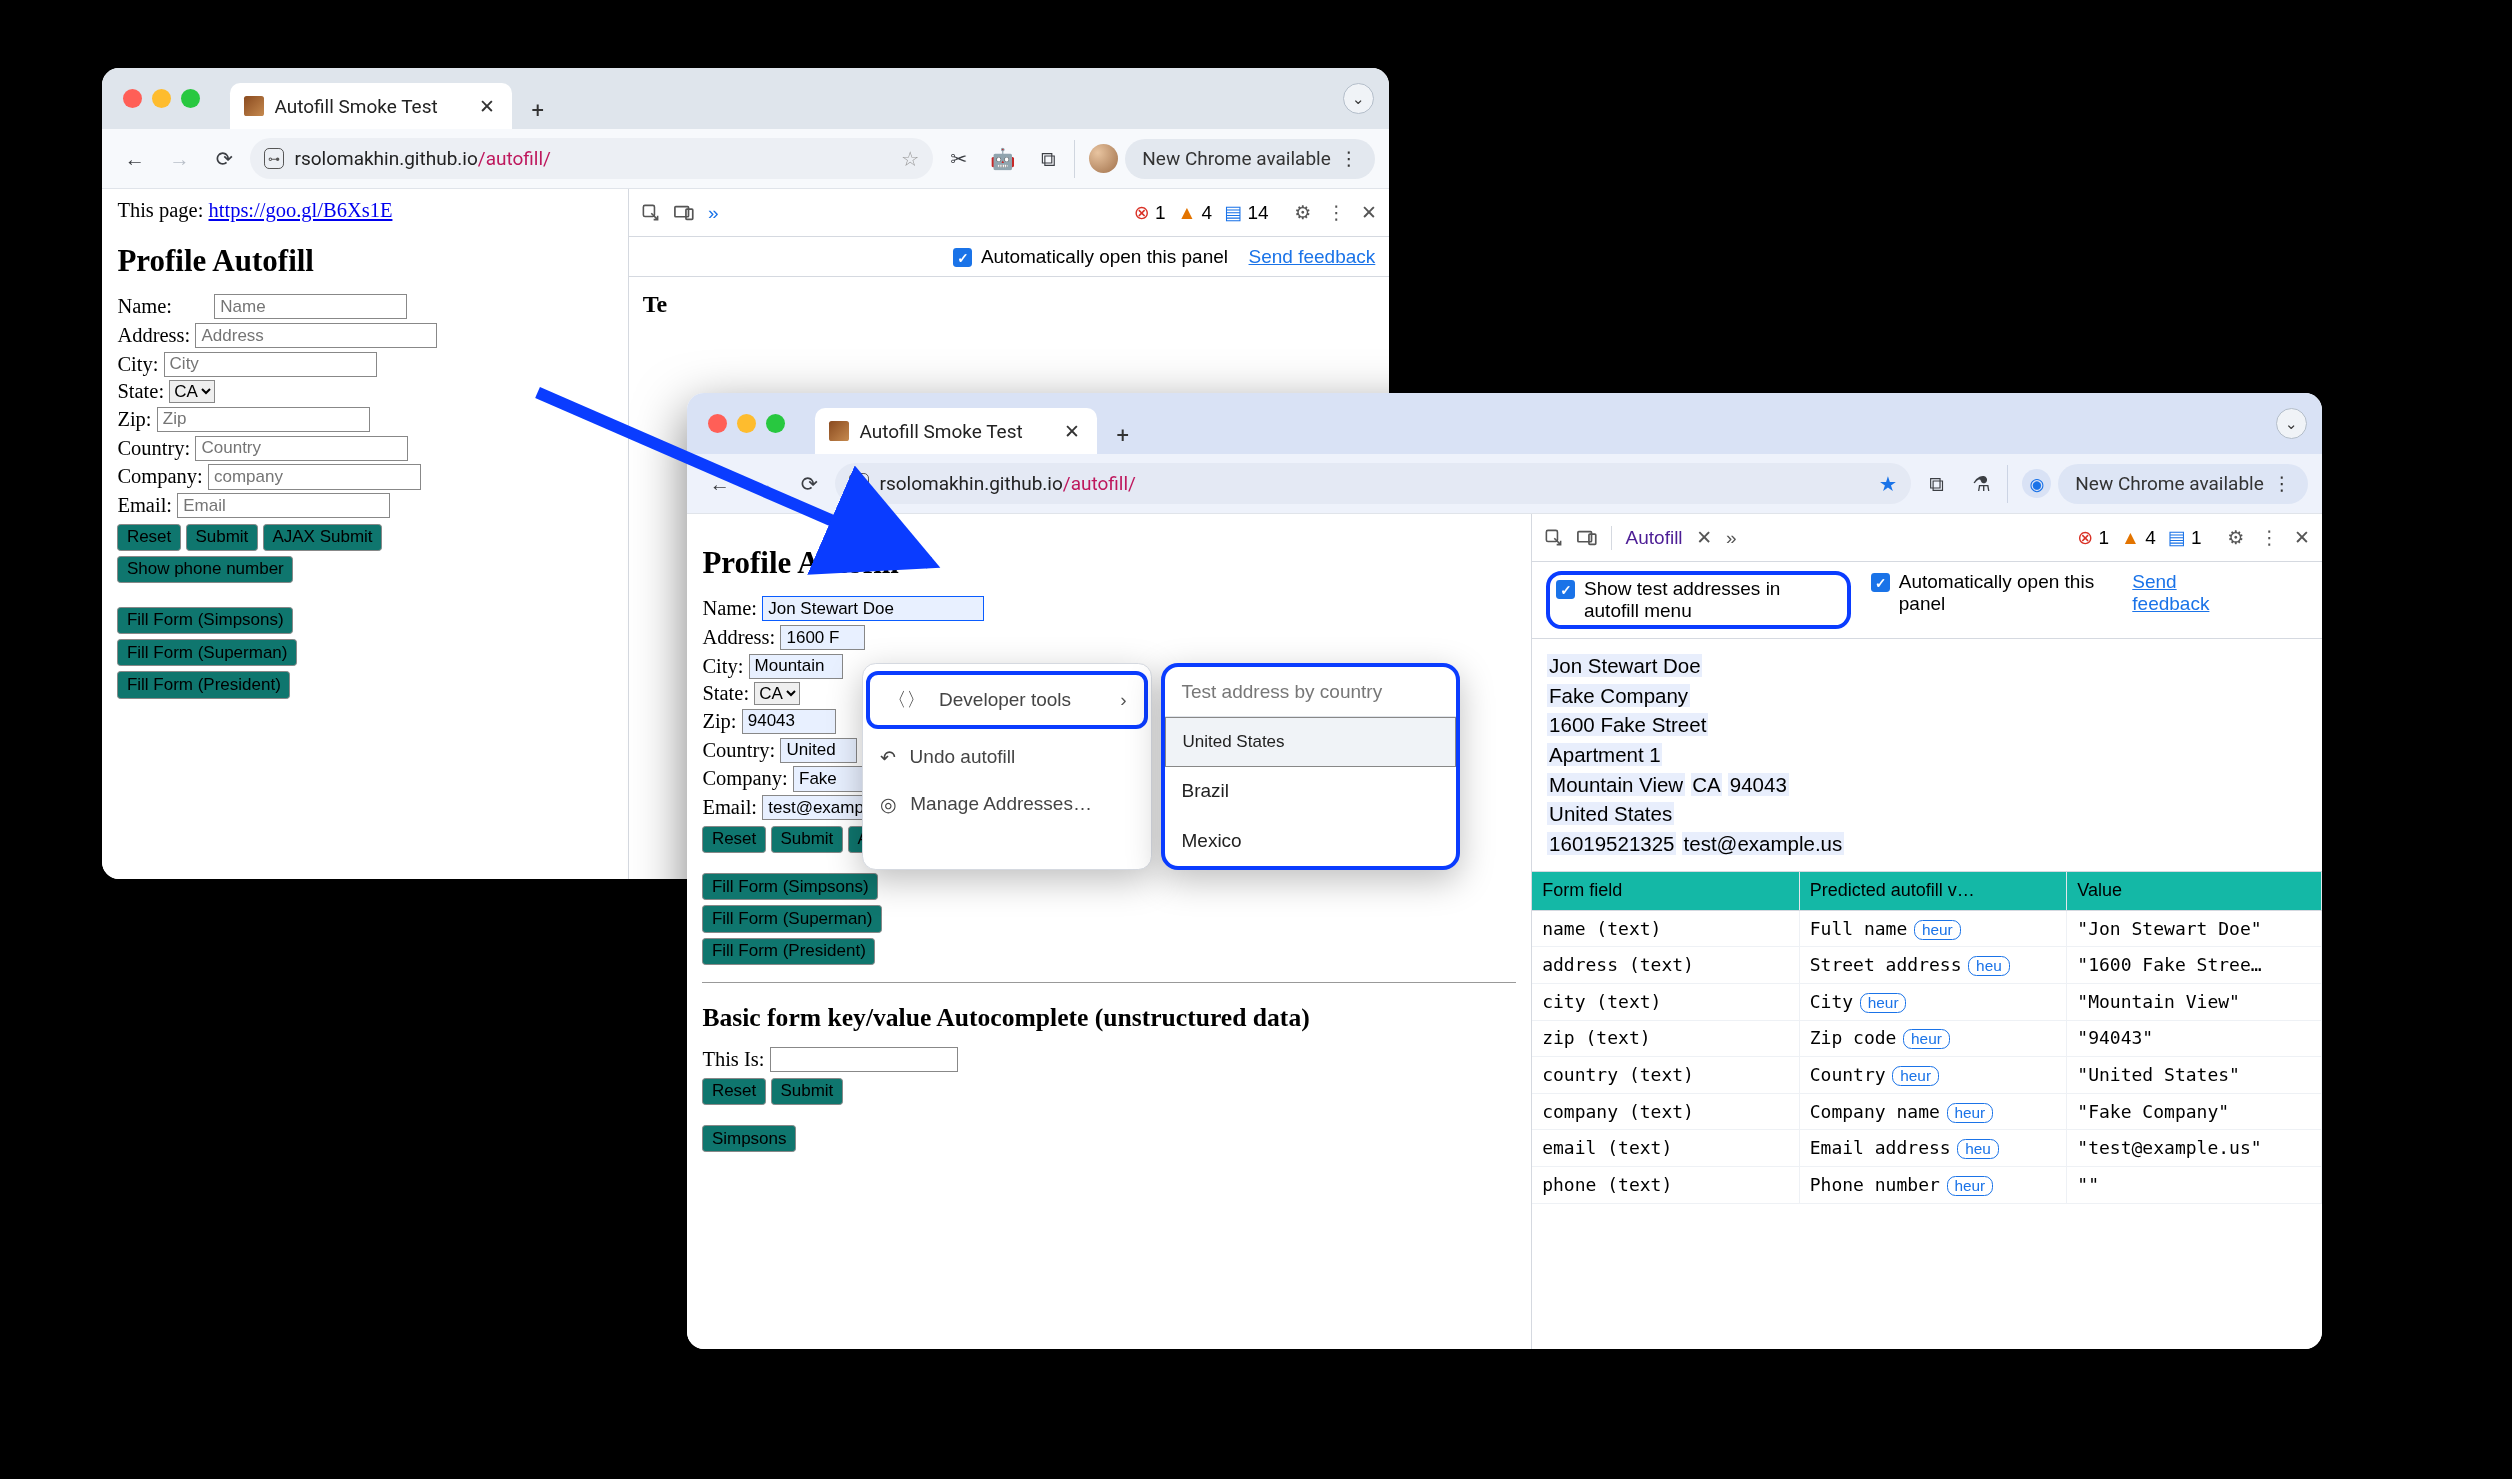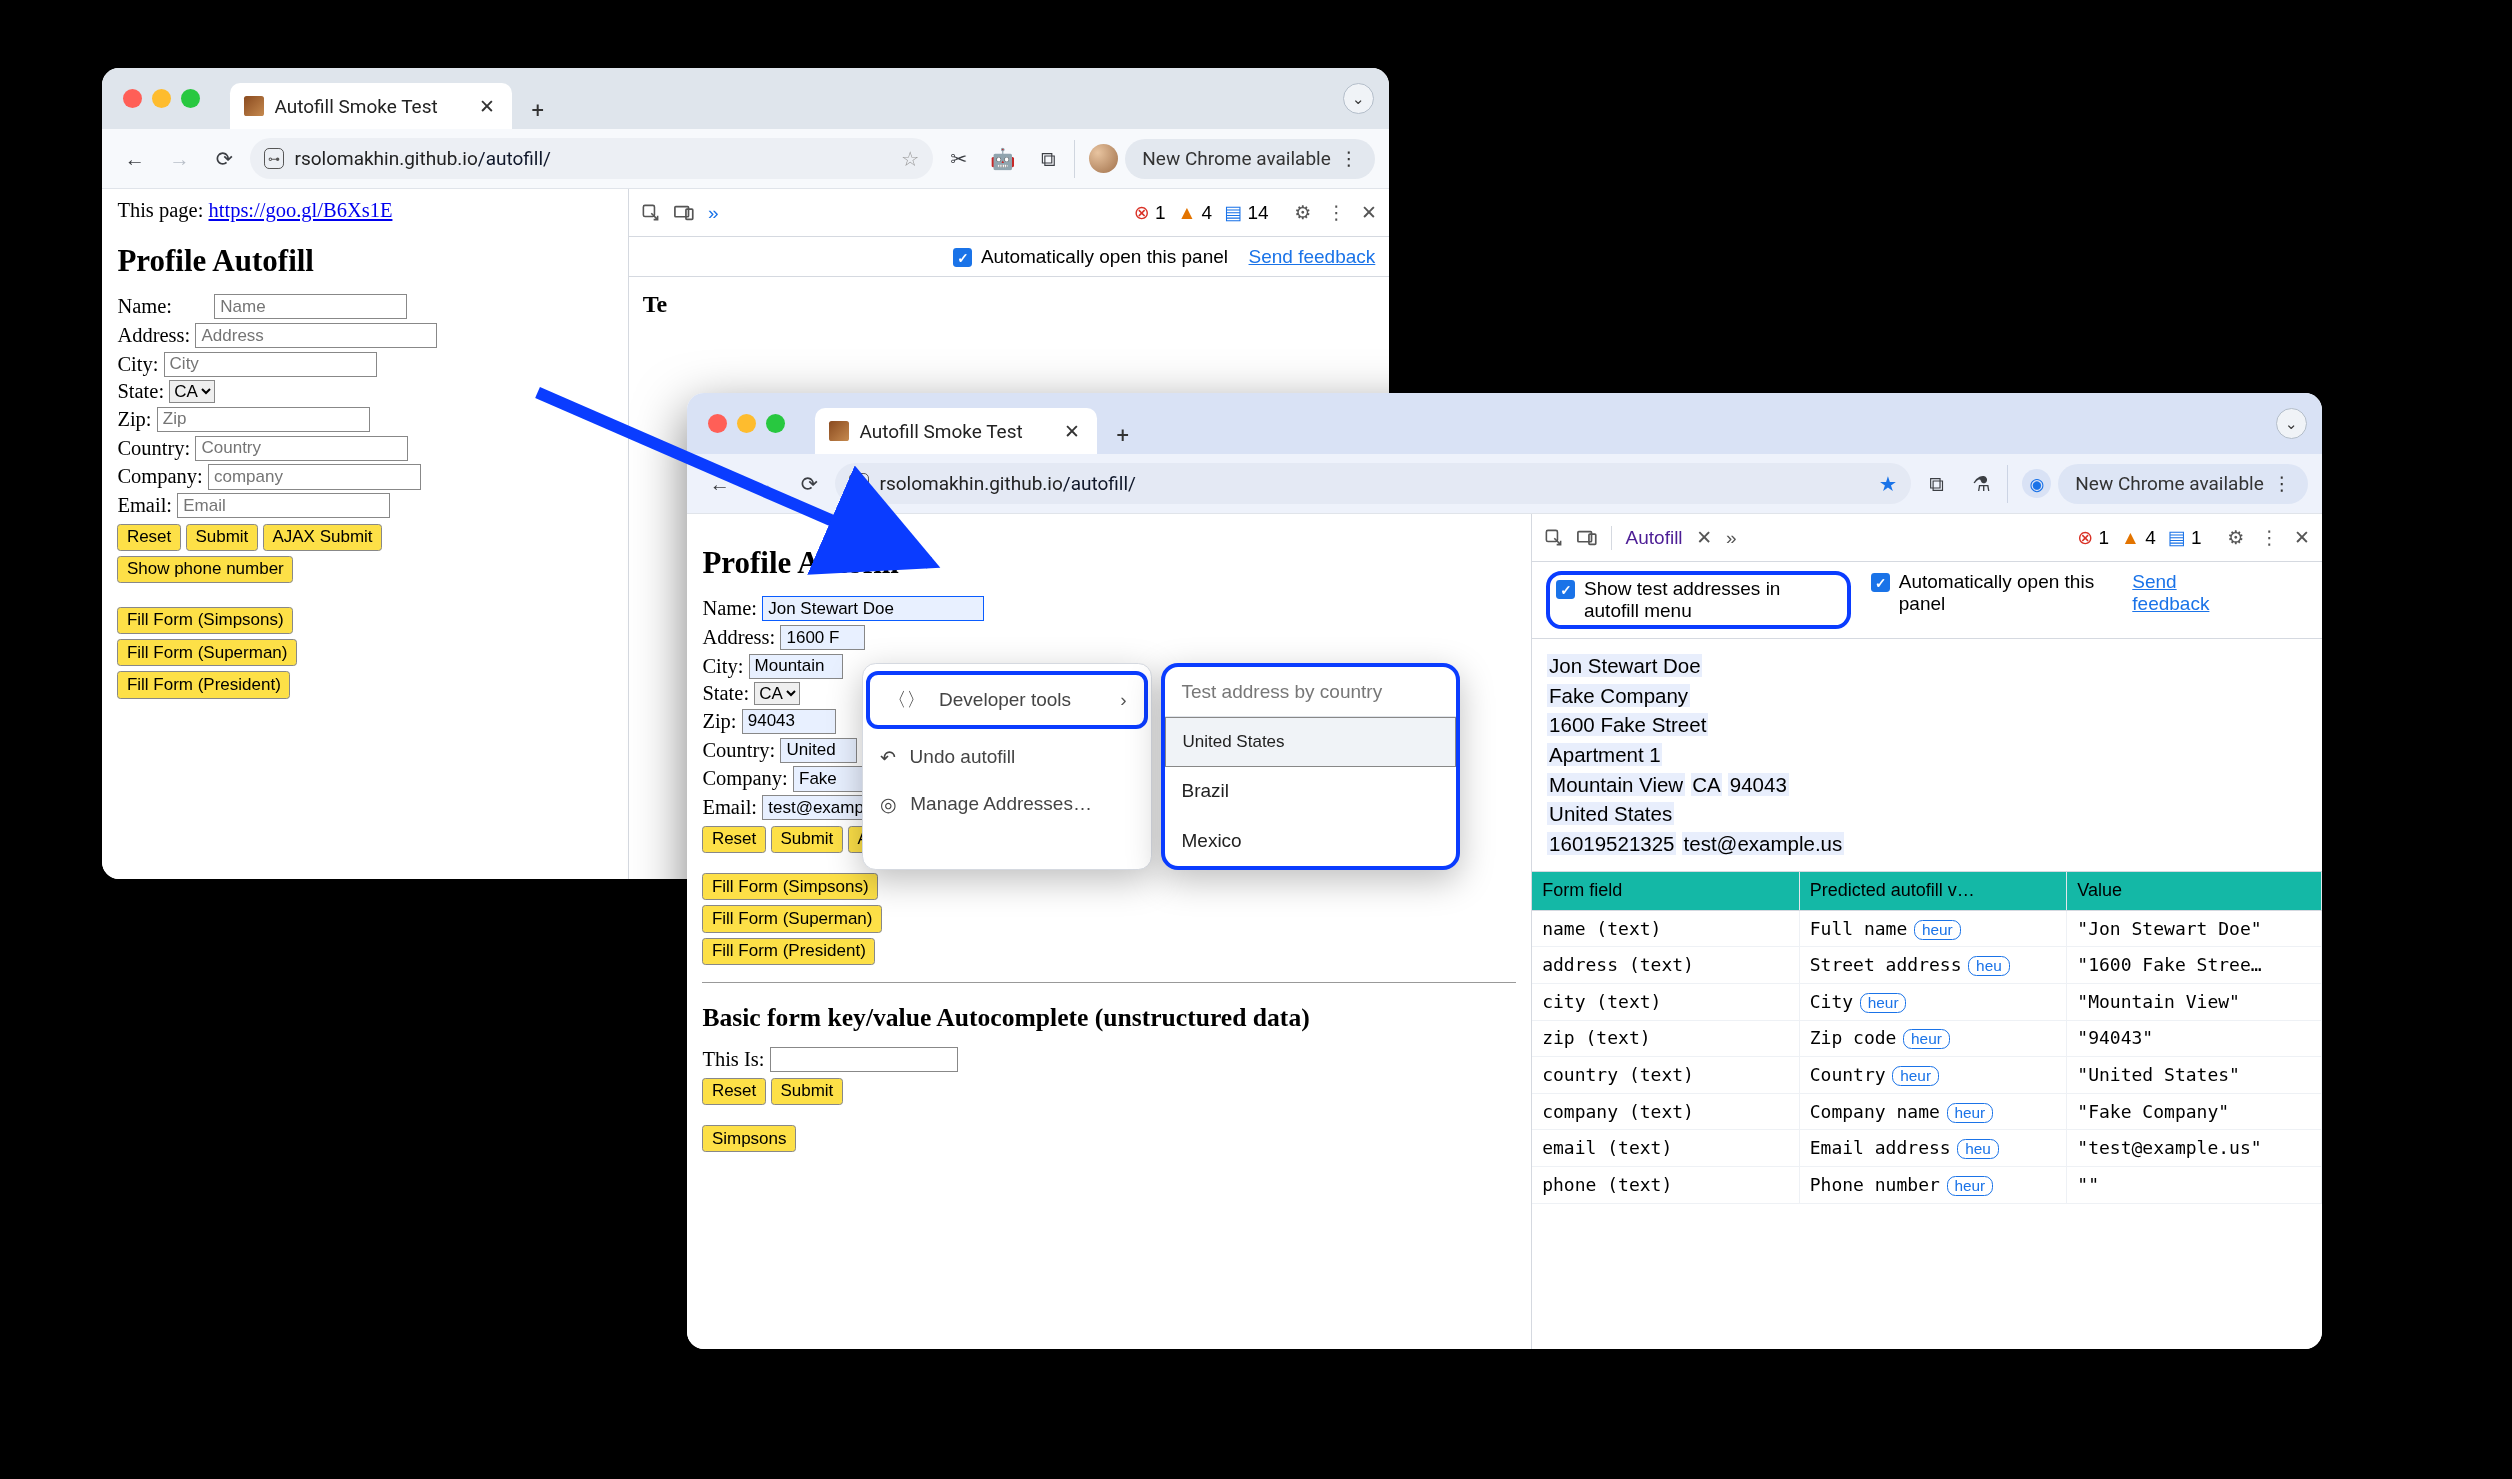--- a/index.html
+++ b/index.html
@@ -114,21 +114,21 @@
   .win2 .omnibox { background: #e4e9f4; }
   .omniicon {
     width: 20.5px; height: 20.5px;
     border: 1.7px solid #555;
     border-radius: 5.1px;
     position: relative;
     display: flex; align-items:center; justify-content:center;
     font-size: 12px; color:#555;
   }
   .url { font-size: 19px; color: #222; }
-  .url-dim { color: #0f172a; }
+  .url-dim { color: #be185d; }
   .chip {
     background: #e3e8ef;
     border-radius: 25.6px;
     height: 40px;
     display: flex;
     align-items: center;
     padding: 0 17px;
     gap: 8.5px;
     font-size: 19px;
     color: #333;
@@ -179,21 +179,21 @@
   .sel {
     font-family: Arial, sans-serif;
     font-size: 17px;
     border: 0.9px solid #888;
   }
   .btn {
     font-family: Arial, sans-serif;
     font-size: 17px;
     padding: 2.6px 8.5px;
     border: 0.9px solid #888;
-    background: #fde047;
+    background: #0f766e;
     border-radius: 3.4px;
   }
   .brow { display: flex; gap: 5.1px; margin: 5.1px 0; flex-wrap:wrap; }
 
   
   .dev-hdr {
     height: 48px;
     border-bottom: 0.9px solid #d5d9e0;
     display: flex;
     align-items: center;

